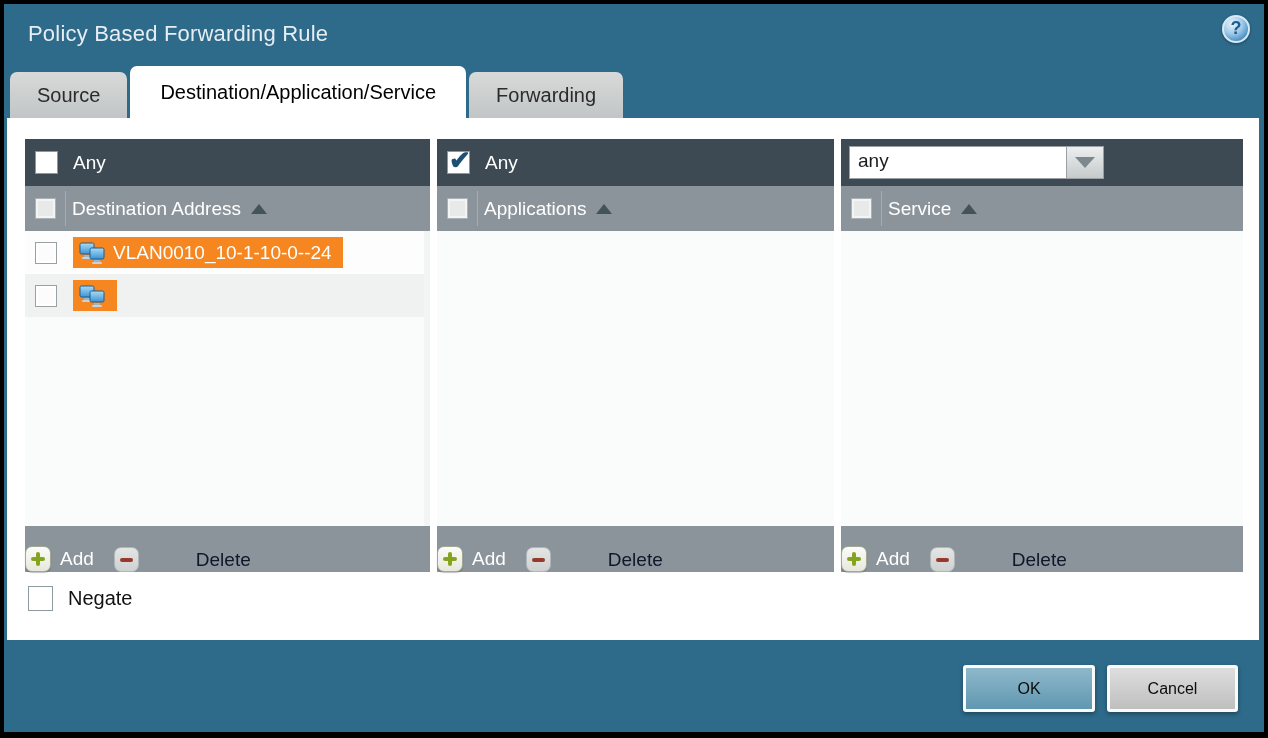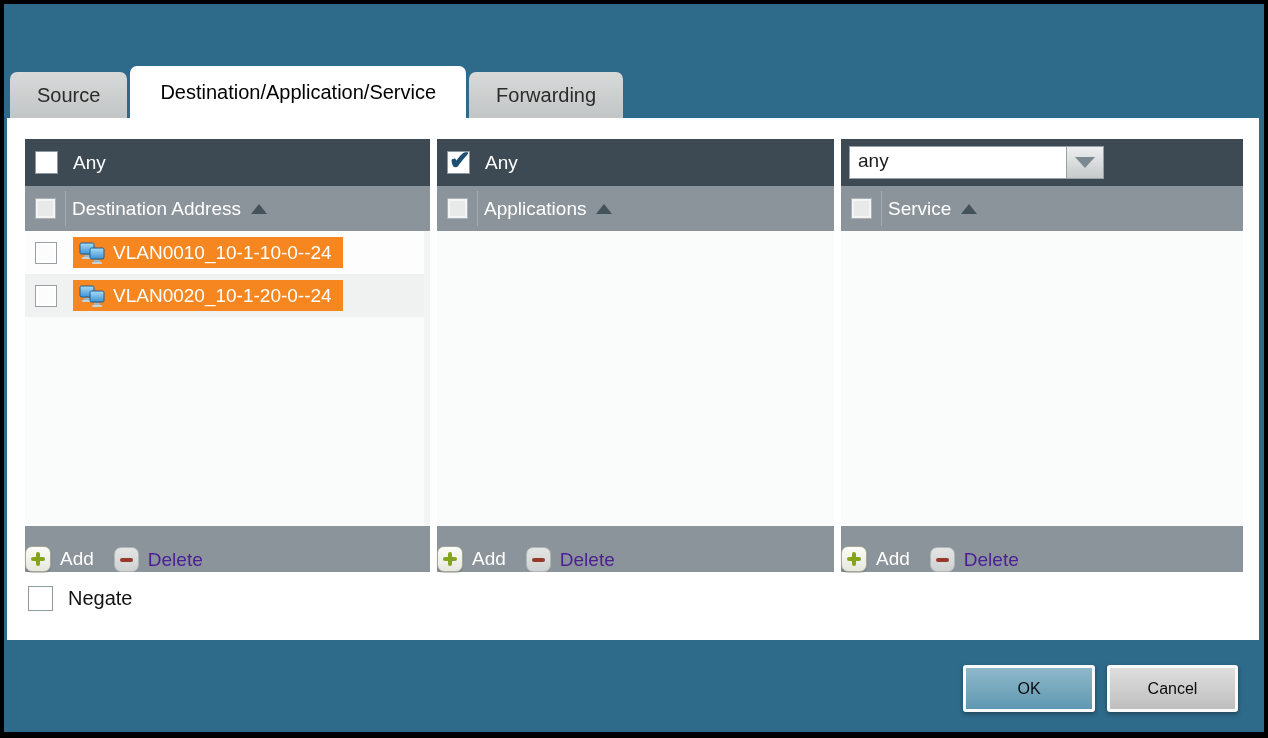--- a/index.html
+++ b/index.html
@@ -48,21 +48,21 @@
   .panel-foot { flex: 0 0 46px; background: #8b949a; display: flex; align-items: flex-end; gap: 20px; }
   .foot-btn { display: flex; align-items: center; gap: 9px; cursor: pointer; }
   .icon-plus { width: 26px; height: 26px; border-radius: 7px; position: relative;
     background: linear-gradient(#fcfcf8, #e6e8de); border: 1px solid #a2a798; box-shadow: 0 1px 1px rgba(0,0,0,.25); }
   .icon-plus::before { content: ""; position: absolute; left: 5px; top: 10px; width: 14px; height: 4px; background: #85a41d; border-radius: 2px; }
   .icon-plus::after  { content: ""; position: absolute; left: 10px; top: 5px; width: 4px; height: 14px; background: #85a41d; border-radius: 2px; }
   .icon-minus { width: 25px; height: 25px; border-radius: 7px; position: relative;
     background: linear-gradient(#e4e6e5, #ced1d1); border: 1px solid #b1b6b8; }
   .icon-minus::before { content: ""; position: absolute; left: 5px; top: 10px; width: 13px; height: 4px; background: #963a2b; border-radius: 2px; }
   .add-label { color: #ffffff; font-size: 19px; }
-  .del-label { color: #4c1d95; font-size: 19px; }
+  .del-label { color: #0f172a; font-size: 19px; margin-left: 48px; }
 
   
   .cb { width: 23px; height: 23px; background: #ffffff; border: 1px solid #b9bfc3; margin-left: 10px;
     position: relative; flex: 0 0 auto; cursor: pointer; }
   .panel-top .cb { border-color: #8e979e; }
   .col-head .cb { width: 21px; height: 21px; background: #e8eaea; border: 1px solid #abb1b5; box-shadow: inset 0 0 0 2px #f3f4f4; }
   .row .cb { width: 22px; height: 22px; background: #fcfcfc; border: 1px solid #9aa1a5; box-shadow: inset 0 0 0 2px #ffffff; }
   .cb.checked::after { content: "\2714"; position: absolute; left: 1px; top: -7px; font-size: 26px; font-weight: bold; color: #1d4f70; }
 
   
@@ -90,20 +90,24 @@
     box-shadow: 0 2px 4px rgba(0,0,0,.35); cursor: pointer; }
   .btn-ok { left: 959px; width: 132px; background: linear-gradient(#8fb8ca, #5f98b1); }
   .btn-cancel { left: 1103px; width: 131px; background: linear-gradient(#dedede, #bfbfbf); }
 </style>
 </head>
 <body>
 
 <div class="screen">
   <div class="dialog">
 
+    <div class="titlebar">
+      <div class="title">Policy Based Forwarding Rule</div>
+      <div class="help-icon"></div>
+    </div>
 
     <div class="tabs">
       <div class="tab">Source</div>
       <div class="tab active">Destination/Application/Service</div>
       <div class="tab">Forwarding</div>
     </div>
 
     <div class="content">
 
       <div class="panel panel-1">
@@ -149,21 +153,20 @@
                       <stop offset="1" stop-color="#3d93d6"></stop>
                   </linearGradient>
                 </defs>
                 <rect x="1" y="2" width="14" height="11" rx="1.5" fill="url(#mg2)" stroke="#1c5f94" stroke-width="1"></rect>
                 <rect x="5" y="14" width="6" height="2" fill="#9fb6c4"></rect>
                 <rect x="3" y="16" width="10" height="2" rx="1" fill="#c6d3da"></rect>
                 <rect x="11" y="7" width="14" height="11" rx="1.5" fill="url(#mg2)" stroke="#1c5f94" stroke-width="1"></rect>
                 <rect x="15" y="19" width="6" height="2" fill="#9fb6c4"></rect>
                 <rect x="13" y="21" width="10" height="2" rx="1" fill="#c6d3da"></rect>
               </svg>
-              <span>VLAN0020_10-1-20-0--24</span>
             </span>
           </div>
         </div>
         <div class="panel-foot">
           <span class="foot-btn">
             <span class="icon-plus"></span>
             <span class="add-label">Add</span>
           </span>
           <span class="foot-btn">
             <span class="icon-minus"></span>

